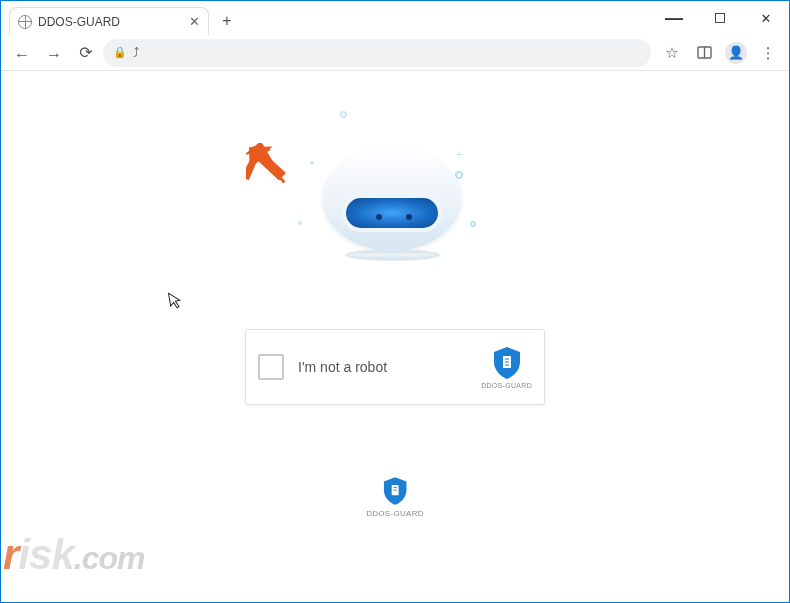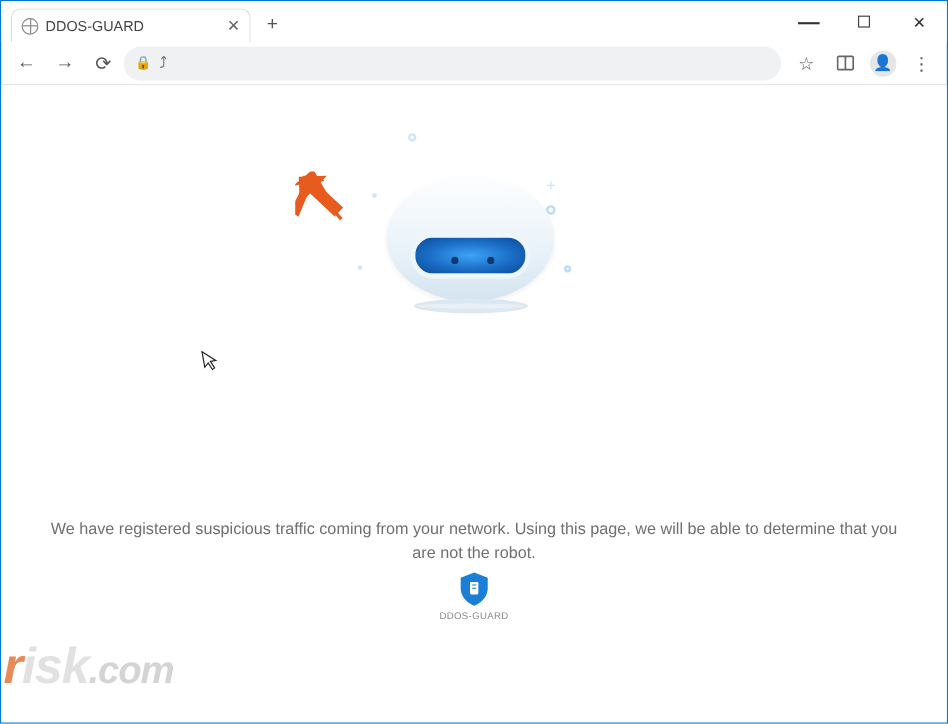--- a/index.html
+++ b/index.html
@@ -132,22 +132,35 @@
     <div class="head">
         <div class="visor">
           <span class="eyeL"></span>
           <span class="eyeR"></span>
         </div>
       </div>
     <div class="base"></div>
       <div class="shadow"></div>
   </div>
 
+  <div class="captcha">
+    <div class="cbx"></div>
+    <div class="ctext">I'm not a robot</div>
+    <div class="brand">
+      <svg class="shield" viewBox="0 0 30 34">
+          <path d="M15 1 L28 6 V16 C28 24 22 30 15 33 C8 30 2 24 2 16 V6 Z" fill="#1b7fd6"></path>
+          <rect x="11" y="10" width="8" height="12" fill="#fff" rx="1"></rect>
+          <line x1="13" y1="13" x2="17" y2="13" stroke="#1b7fd6"></line>
+          <line x1="13" y1="16" x2="17" y2="16" stroke="#1b7fd6"></line>
+          <line x1="13" y1="19" x2="17" y2="19" stroke="#1b7fd6"></line>
+        </svg>
+      <span class="brandtxt">DDOS-GUARD</span>
+    </div>
+  </div>
 
-  <div class="msg">We have registered suspicious traffic coming from your network. Using this page, we will be able to determine that you are not the robot.</div>
 
   <div class="footer-shield">
     <svg class="shield" viewBox="0 0 30 34" style="width:26px;height:30px">
         <path d="M15 1 L28 6 V16 C28 24 22 30 15 33 C8 30 2 24 2 16 V6 Z" fill="#1b7fd6"></path>
         <rect x="11" y="10" width="8" height="12" fill="#fff" rx="1"></rect>
         <line x1="13" y1="13" x2="17" y2="13" stroke="#1b7fd6"></line>
         <line x1="13" y1="16" x2="17" y2="16" stroke="#1b7fd6"></line>
       </svg>
     <span class="brandtxt">DDOS-GUARD</span>
   </div>

